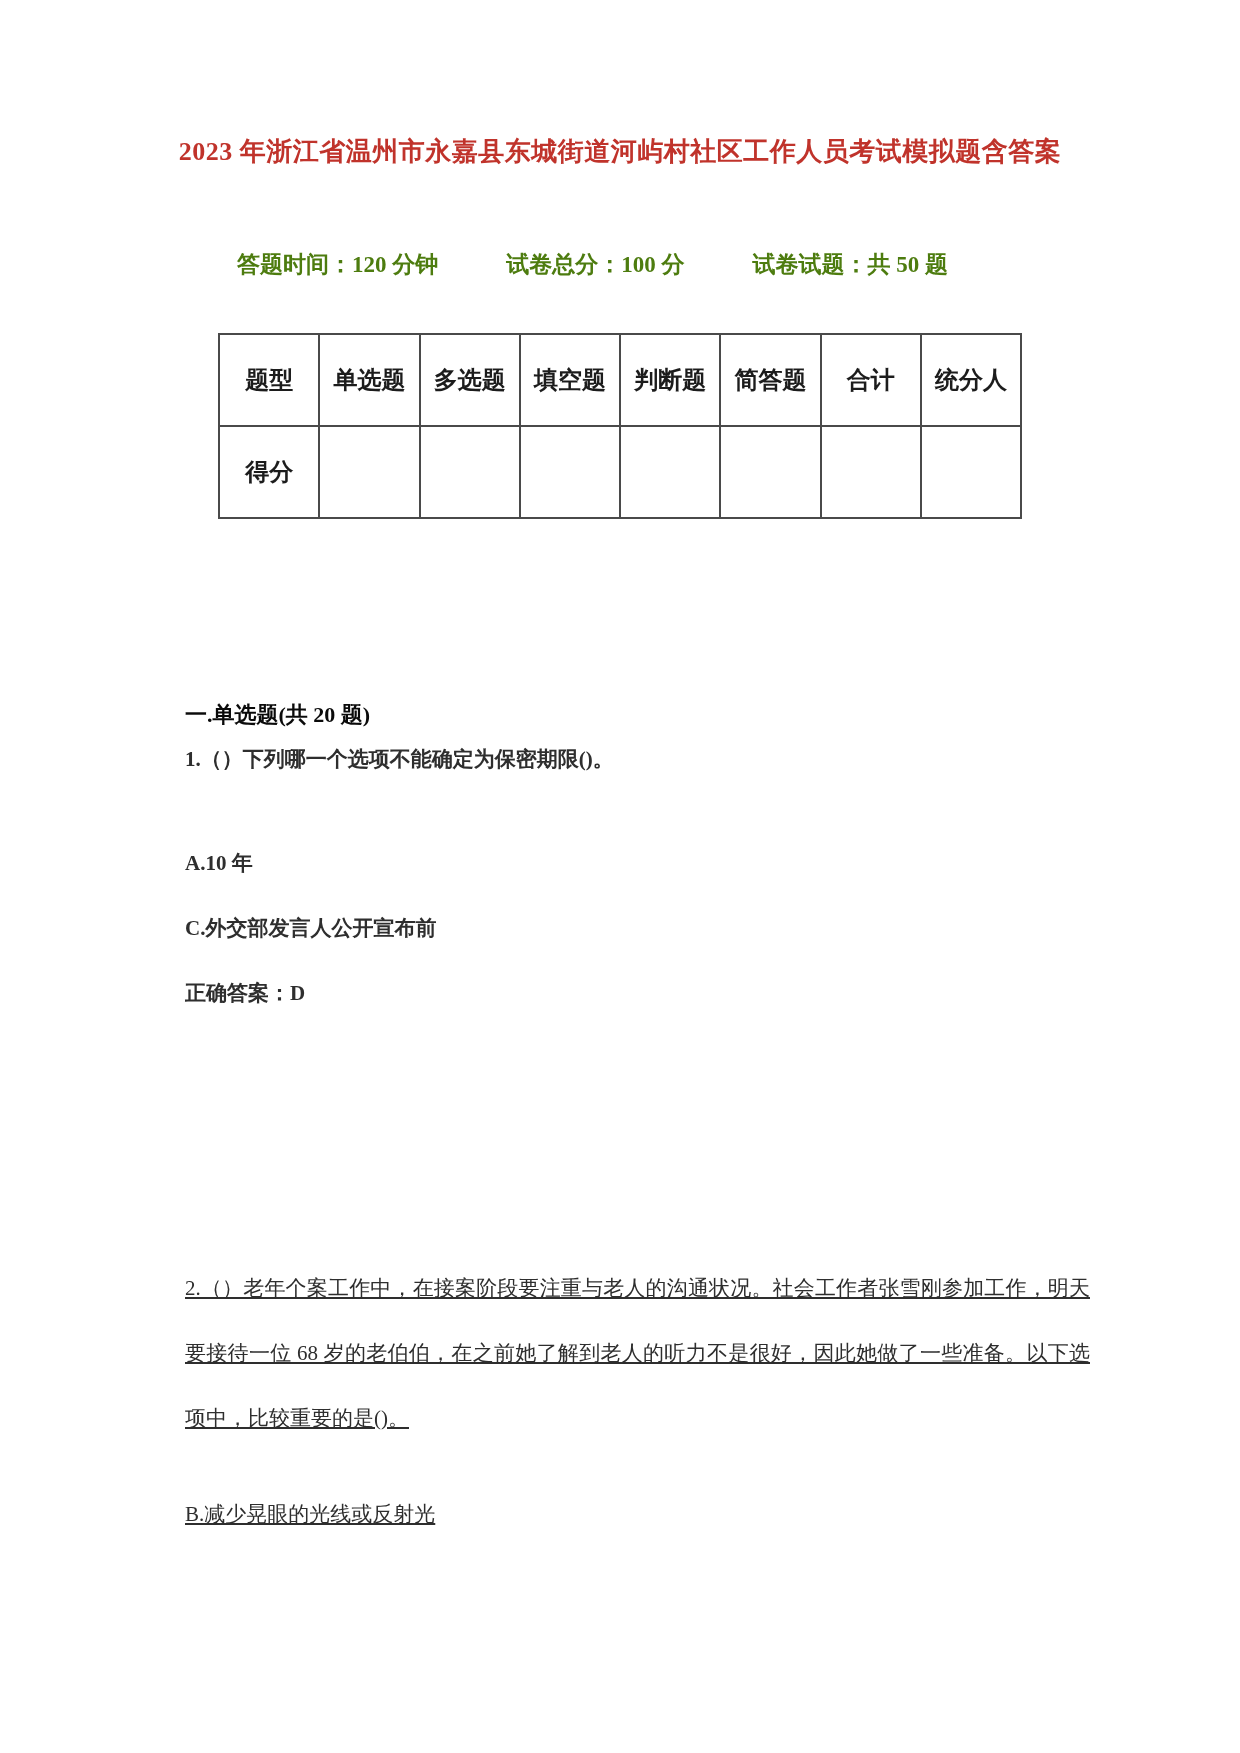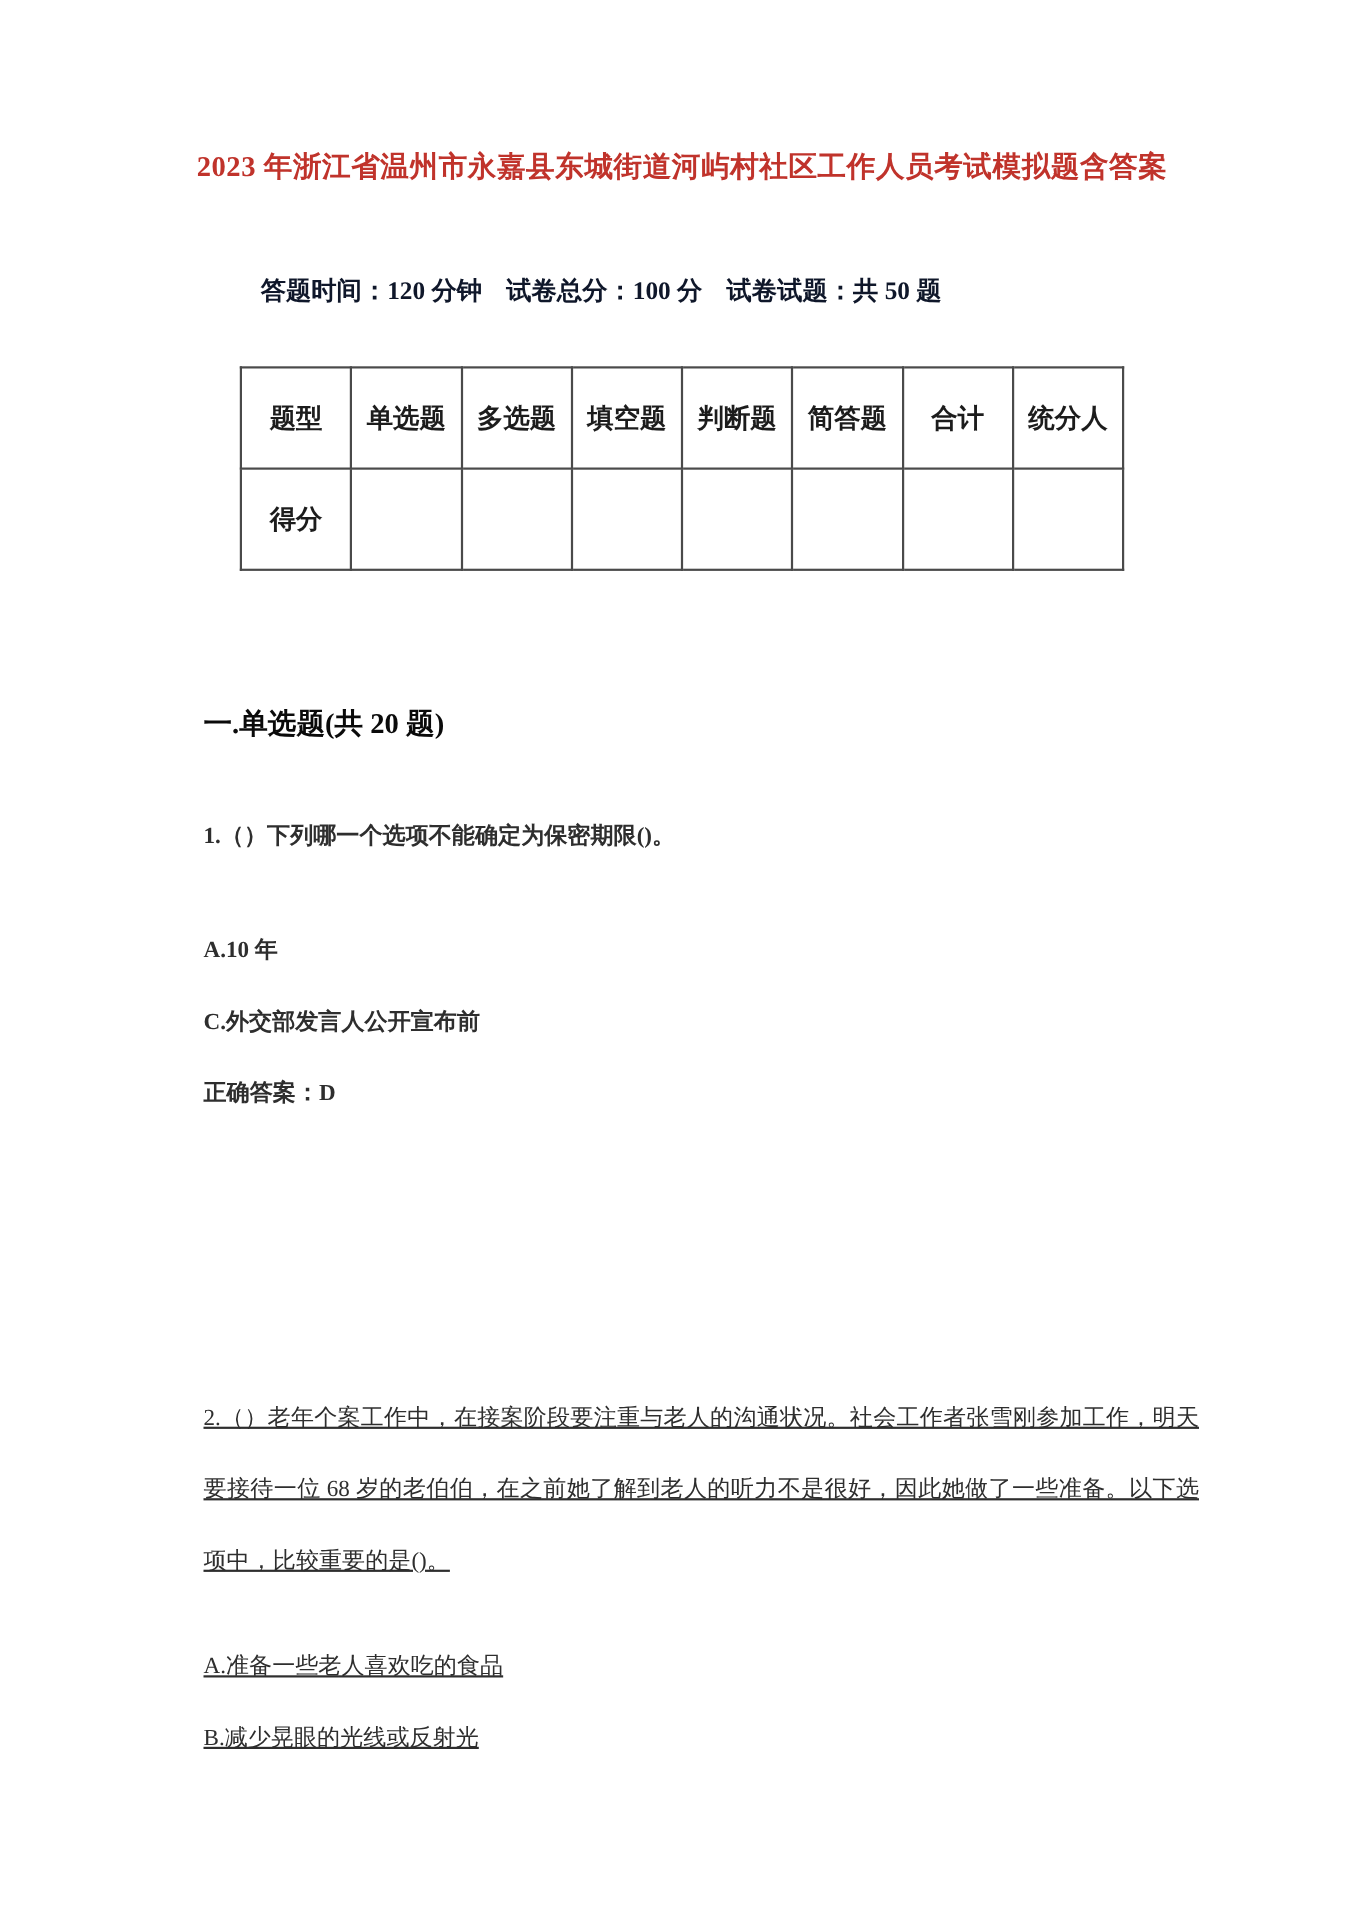--- a/index.html
+++ b/index.html
@@ -30,24 +30,24 @@
     font-size: 26px;
     font-weight: bold;
     color: #c0332b;
     letter-spacing: 0.5px;
   }
   .meta {
     position: absolute;
     top: 249px;
     left: 237px;
     display: flex;
-    gap: 22px;
+    gap: 68px;
     font-size: 23px;
     font-weight: bold;
-    color: #0f172a;
+    color: #4d7c0f;
     white-space: nowrap;
   }
   table.score-table {
     position: absolute;
     top: 333px;
     left: 218px;
     width: 804px;
     border-collapse: collapse;
     table-layout: fixed;
   }
@@ -57,23 +57,23 @@
     height: 64px;
     text-align: center;
     vertical-align: middle;
     font-size: 24px;
     font-weight: bold;
     color: #1c1c1c;
     padding: 13px;
   }
   .section-heading {
     position: absolute;
-    top: 640px;
+    top: 700px;
     left: 185px;
-    font-size: 26px;
+    font-size: 22px;
     font-weight: bold;
     color: #0a0a0a;
   }
   .question {
     position: absolute;
     left: 185px;
     width: 905px;
     font-size: 21px;
     color: #2e2e2e;
   }
@@ -148,18 +148,17 @@
     <ul class="options">
       <li>A.10 年</li>
       <li>C.外交部发言人公开宣布前</li>
       <li class="answer">正确答案：D</li>
     </ul>
   </div>
 
   <div class="question q2">
     <p class="stem">2.（）老年个案工作中，在接案阶段要注重与老人的沟通状况。社会工作者张雪刚参加工作，明天要接待一位 68 岁的老伯伯，在之前她了解到老人的听力不是很好，因此她做了一些准备。以下选项中，比较重要的是()。</p>
     <ul class="options">
-      <li>A.准备一些老人喜欢吃的食品</li>
       <li>B.减少晃眼的光线或反射光</li>
     </ul>
   </div>
 
 </div>
 
 </body></html>

